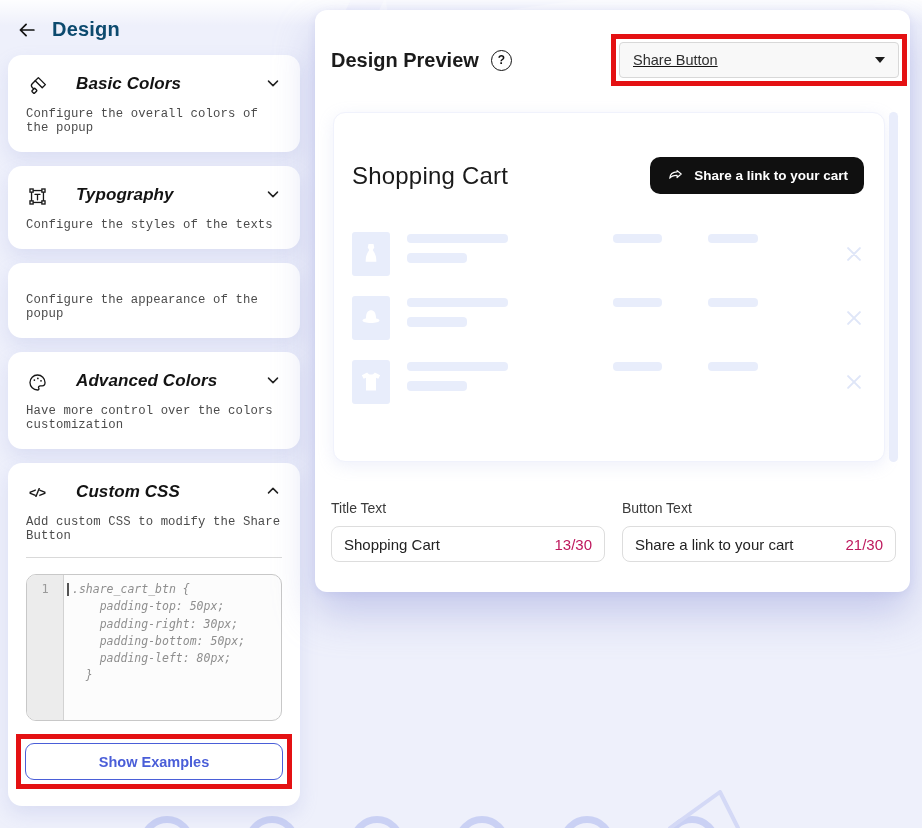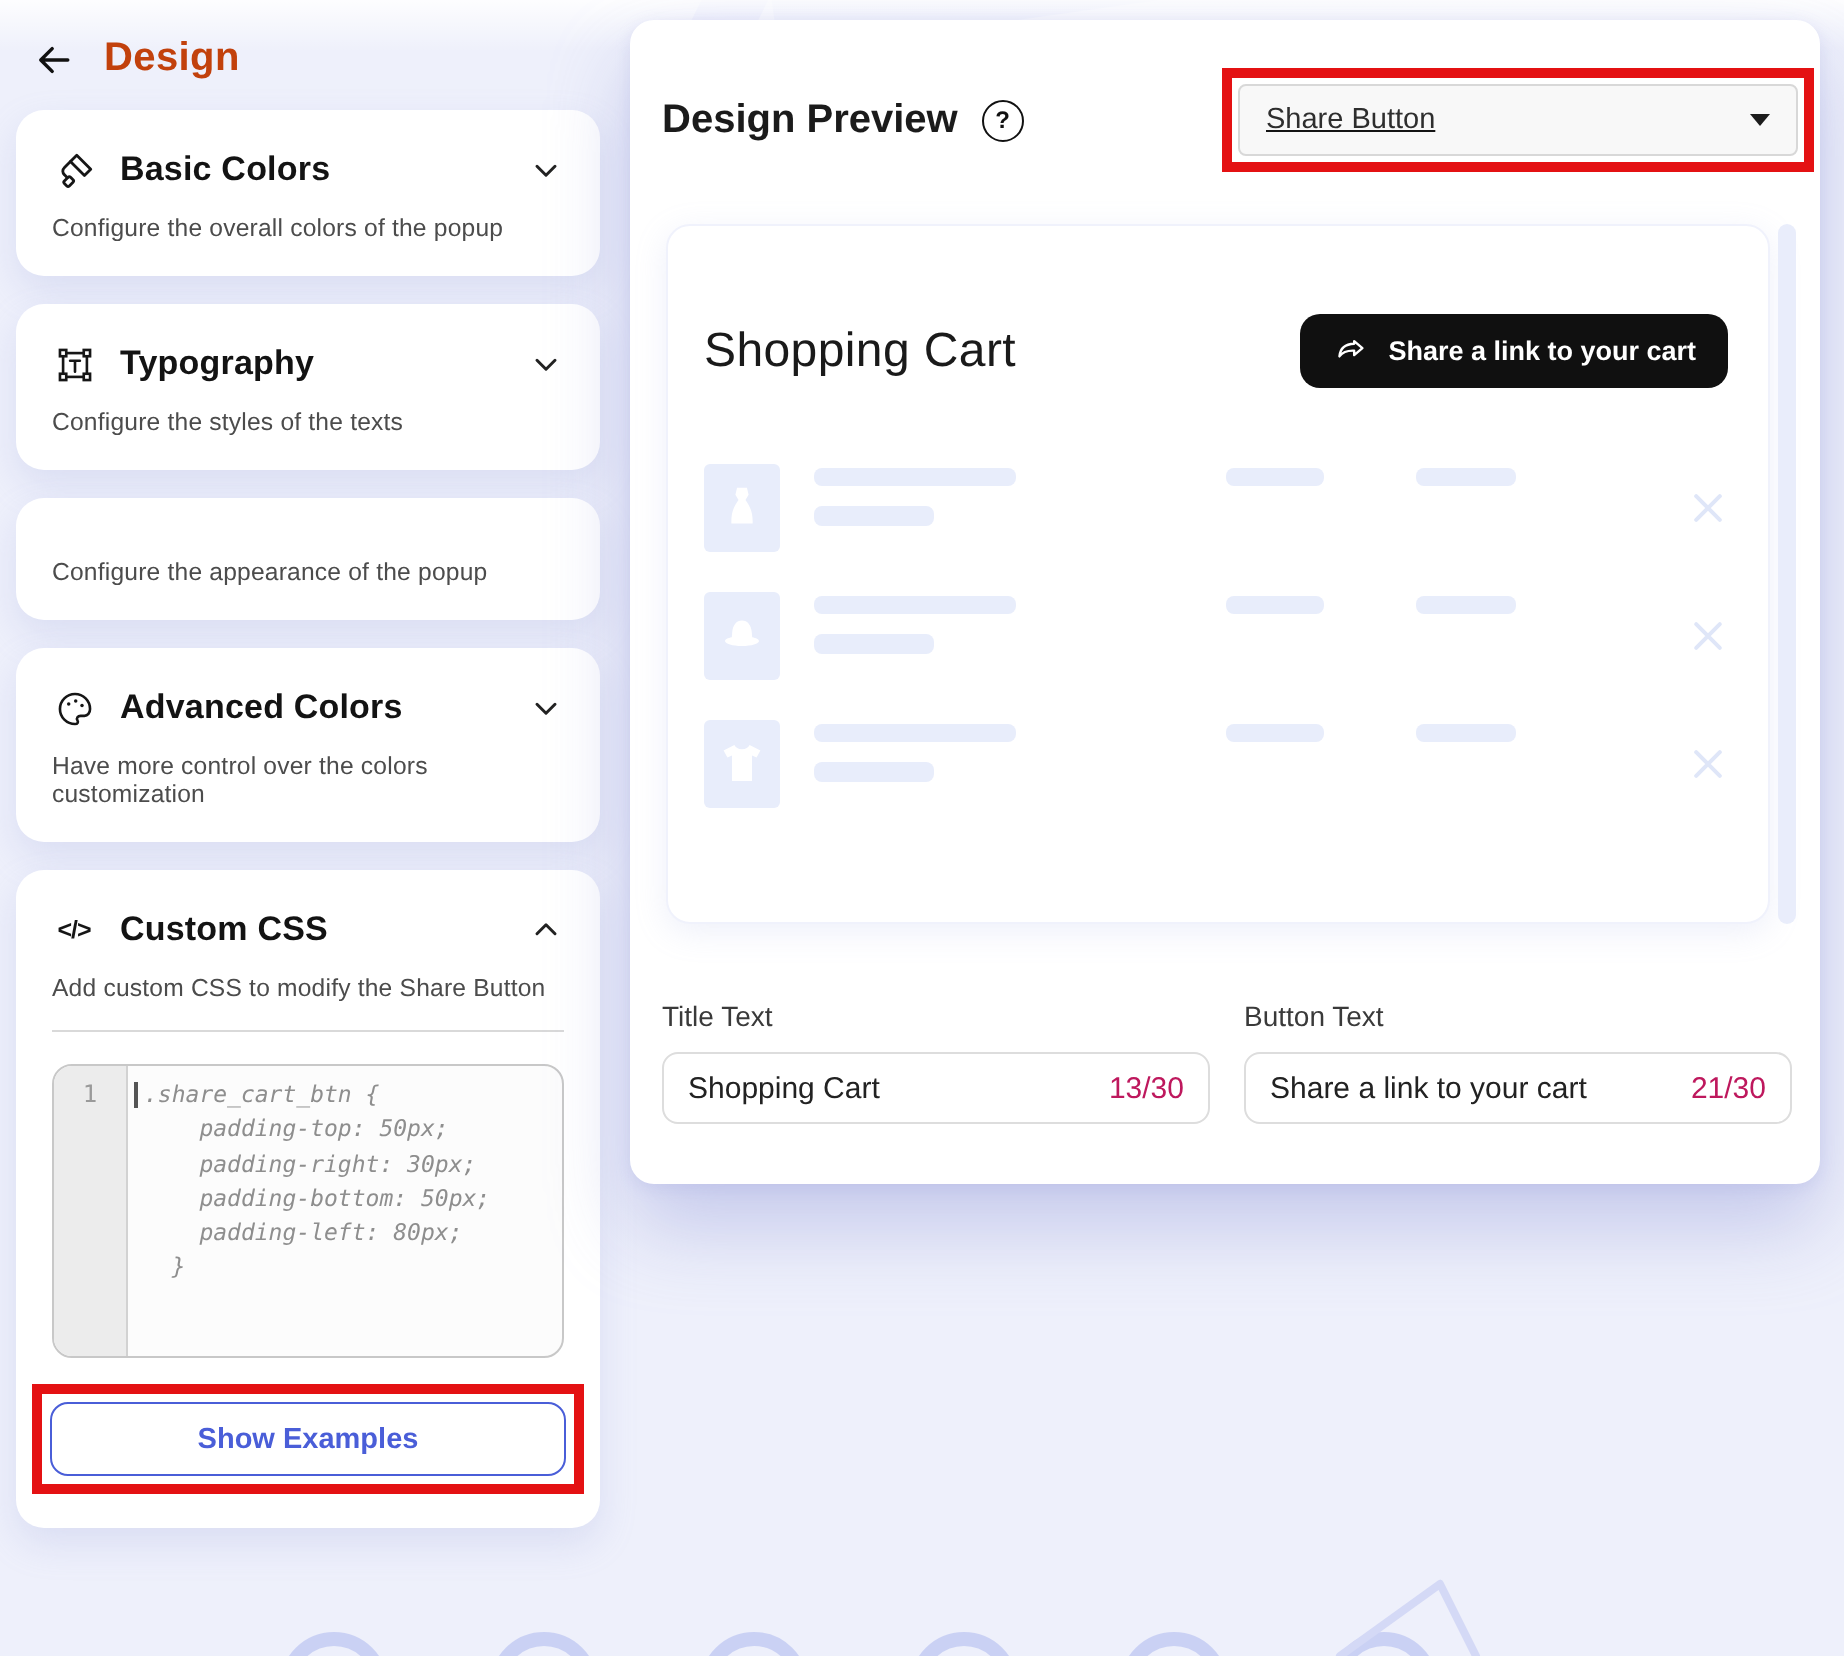--- a/index.html
+++ b/index.html
@@ -14,30 +14,30 @@
   
   .decor { position:absolute; z-index:0; pointer-events:none; }
   .ribbon1 { left:348px; top:-46px; width:30px; height:110px; background:#d9ddf8; transform:rotate(26deg); opacity:.85; }
   .ribbon2 { left:386px; top:-24px; width:300px; height:30px; background:#dcdff8; transform:rotate(-8deg); opacity:.7; }
   .top-fade { left:0; top:0; width:922px; height:26px; background:linear-gradient(rgba(255,255,255,.9), rgba(255,255,255,0)); }
   .arc { position:absolute; top:816px; width:54px; height:54px; border:7px solid rgba(173,184,238,.55); border-radius:50%; }
   .tri-svg { left:656px; top:784px; }
   
   .sidebar { position:absolute; left:8px; top:0; width:292px; z-index:2; }
   .sb-header { display:flex; align-items:center; gap:14px; padding:18px 8px 14px 8px; }
-  .sb-title { font-size:20px; font-weight:700; color:#c2410c; letter-spacing:.2px; }
+  .sb-title { font-size:20px; font-weight:700; color:#0c4a6e; letter-spacing:.2px; }
   .card {
     background:#fff; border-radius:14px; padding:19px 18px 17px 18px;
     margin-bottom:14px; box-shadow:0 8px 18px rgba(150,160,220,.22);
   }
-  .card-head { display:flex; align-items:center; gap:12px; cursor:pointer; }
+  .card-head { display:flex; gap:28px; cursor:pointer;font-style:italic; }
   .card-icon { width:22px; height:22px; display:flex; align-items:center; justify-content:center; color:#161616; flex:0 0 22px; }
   .card-label { font-size:17px; font-weight:700; color:#131313; flex:1; letter-spacing:.1px; }
   .chev { width:18px; height:18px; color:#222; }
-  .card-desc { font-size:12.3px; color:#4c4c4c; margin-top:11px; letter-spacing:.1px; }
+  .card-desc { font-size:12.3px; color:#4c4c4c; margin-top:11px; letter-spacing:.1px;font-family:Liberation Mono, monospace; }
   .css-divider { height:1px; background:#d9d9d9; margin-top:14px; }
   .code-editor {
     margin-top:16px; height:147px; border:1px solid #c8c8c8; border-radius:10px;
     display:flex; overflow:hidden; background:#fcfcfc; position:relative;
   }
   .gutter {
     width:37px; background:#ececec; border-right:1px solid #d2d2d2;
     font-family:"DejaVu Sans Mono", monospace; font-size:12px; color:#9a9a9a;
     text-align:center; padding-top:7px; flex:0 0 37px;
   }

